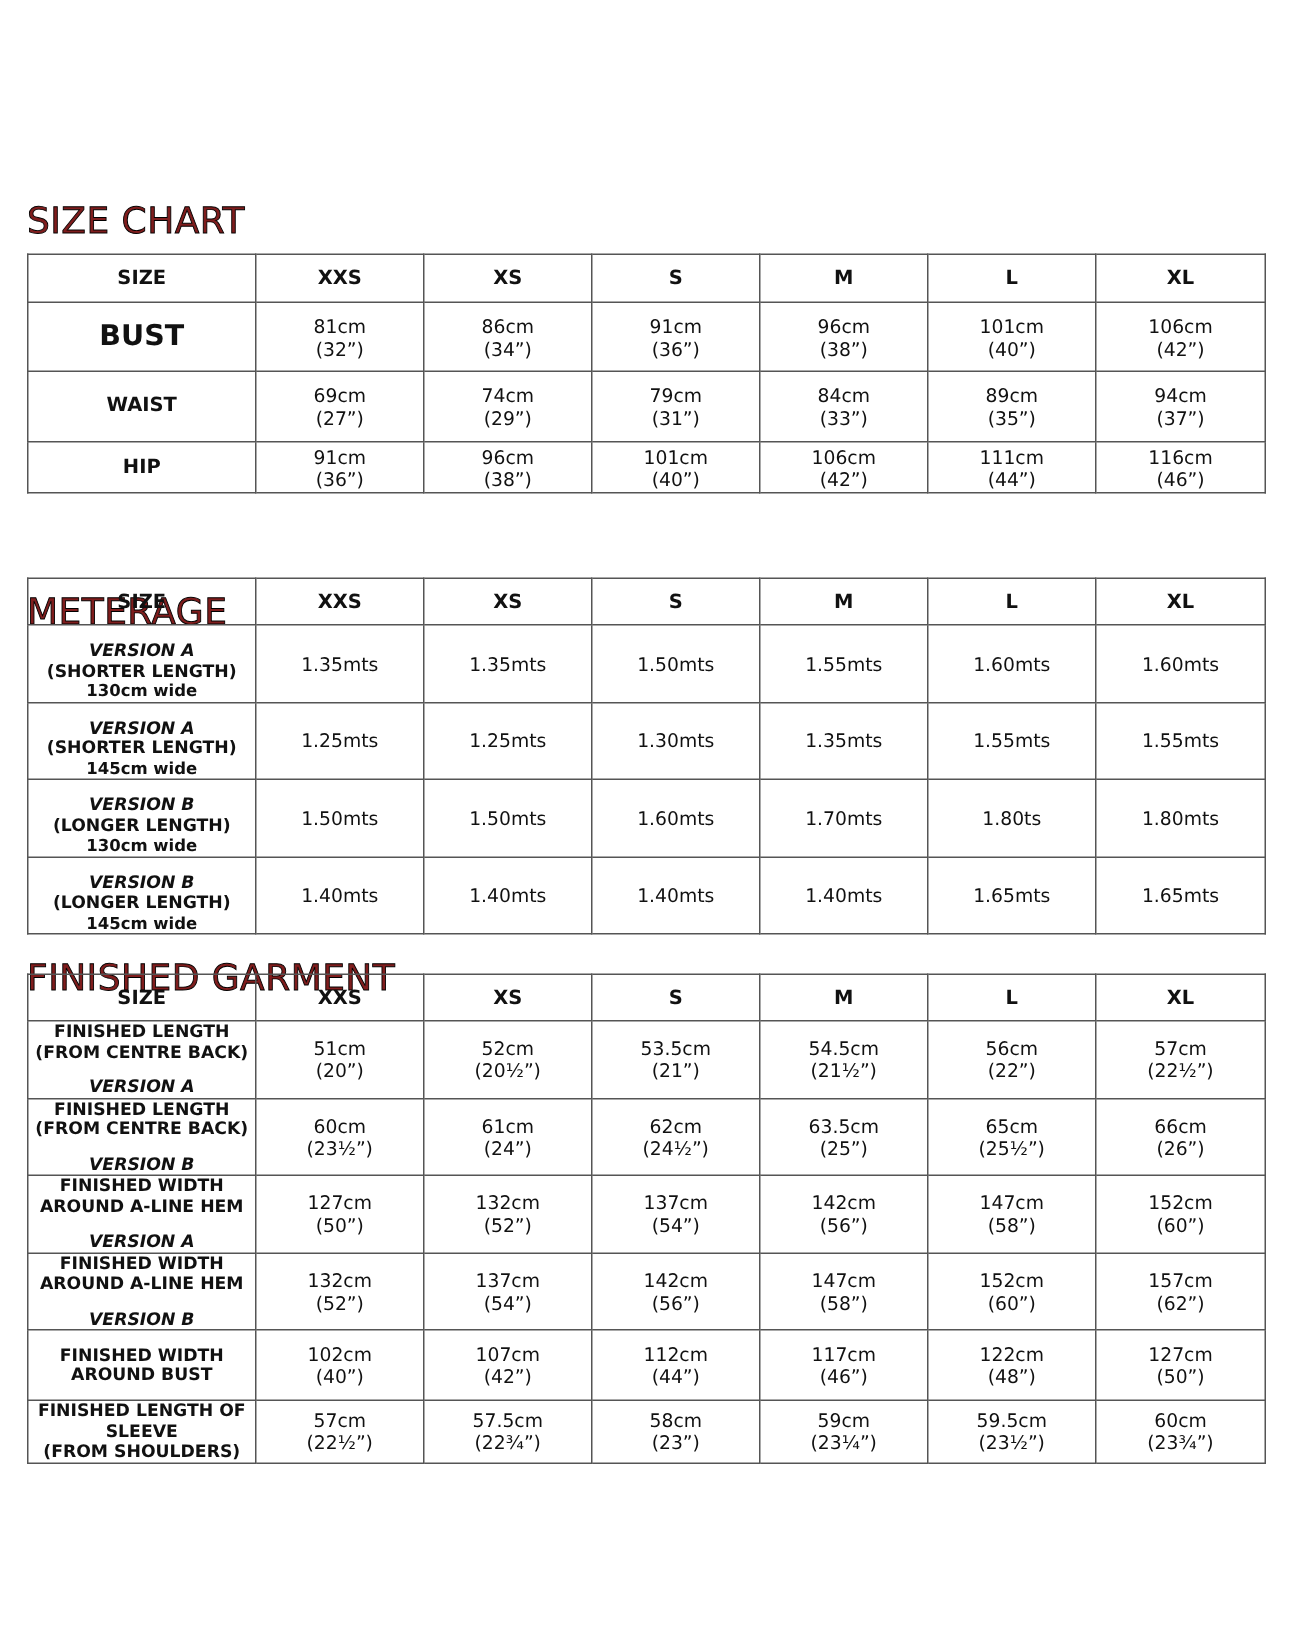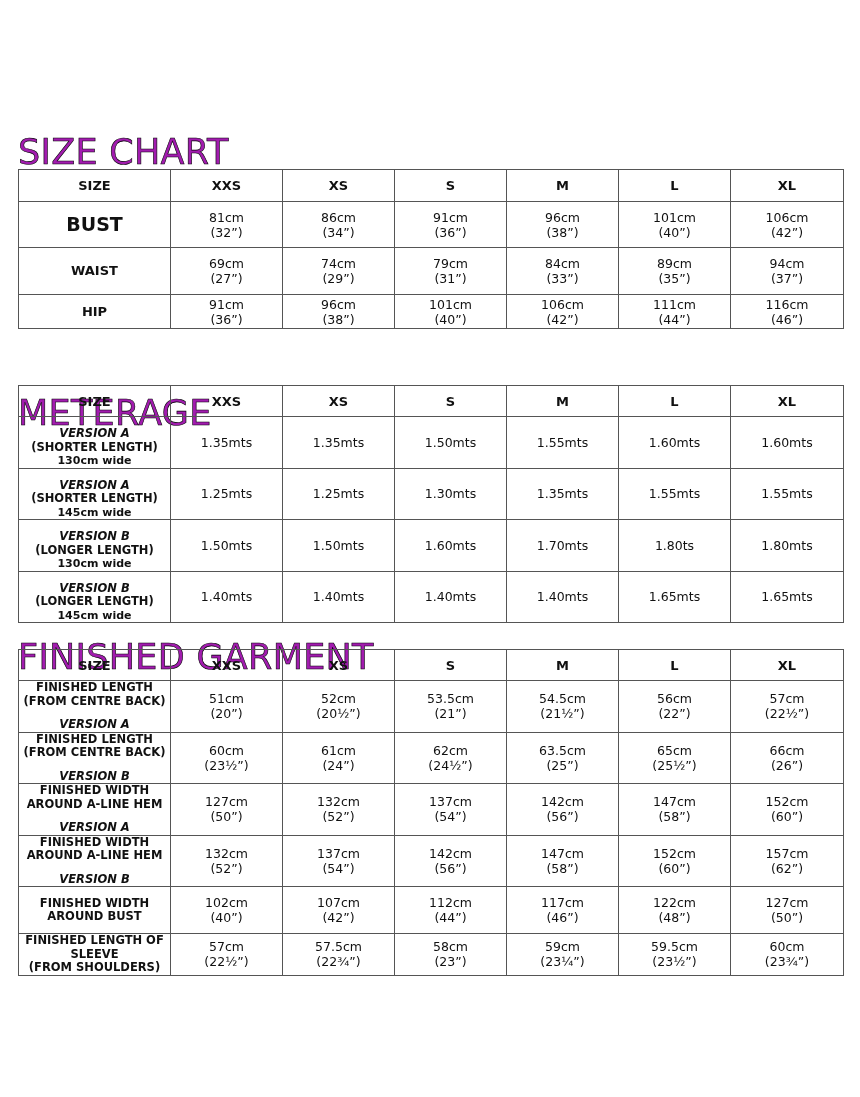--- a/index.html
+++ b/index.html
@@ -1,17 +1,17 @@
 <!DOCTYPE html>
 <html><head>
 <meta charset="utf-8">
 <style>
   html, body { margin:0; padding:0; background:#ffffff; }
   body { width:860px; height:1097px; position:relative; font-family:"DejaVu Sans", sans-serif; color:#111; overflow:hidden; }
-  .section-title { position:absolute; left:18px; font-family:"DejaVu Sans", sans-serif; font-size:35px; font-weight:normal; letter-spacing:0.3px; color:#a21caf; margin:0; line-height:1; -webkit-text-stroke:0.6px #000; }
+  .section-title { position:absolute; left:18px; font-family:"DejaVu Sans", sans-serif; font-size:24px; font-weight:normal; letter-spacing:0.3px; color:#7f1d1d; margin:0; line-height:1; -webkit-text-stroke:0.6px #000; }
   table { position:absolute; left:18px; width:825px; border-collapse:collapse; table-layout:fixed;padding-left:26px; }
   td, th { border:1.3px solid #555; text-align:center; vertical-align:middle; padding:0; font-size:12.5px; line-height:15px; color:#111; }
   th { font-weight:bold; font-size:13px; }
   td.label { font-weight:bold; font-size:11.5px; line-height:13.5px; }
   td.label .it { font-style:italic; font-weight:bold; display:block;margin-top:10px; }
   td.label .sm { font-size:11px; display:block; }
   .line { display:block; }
   col.c0 { width:152px; }
   col.cx { width:112px; }
   col.cl { width:113px; }

